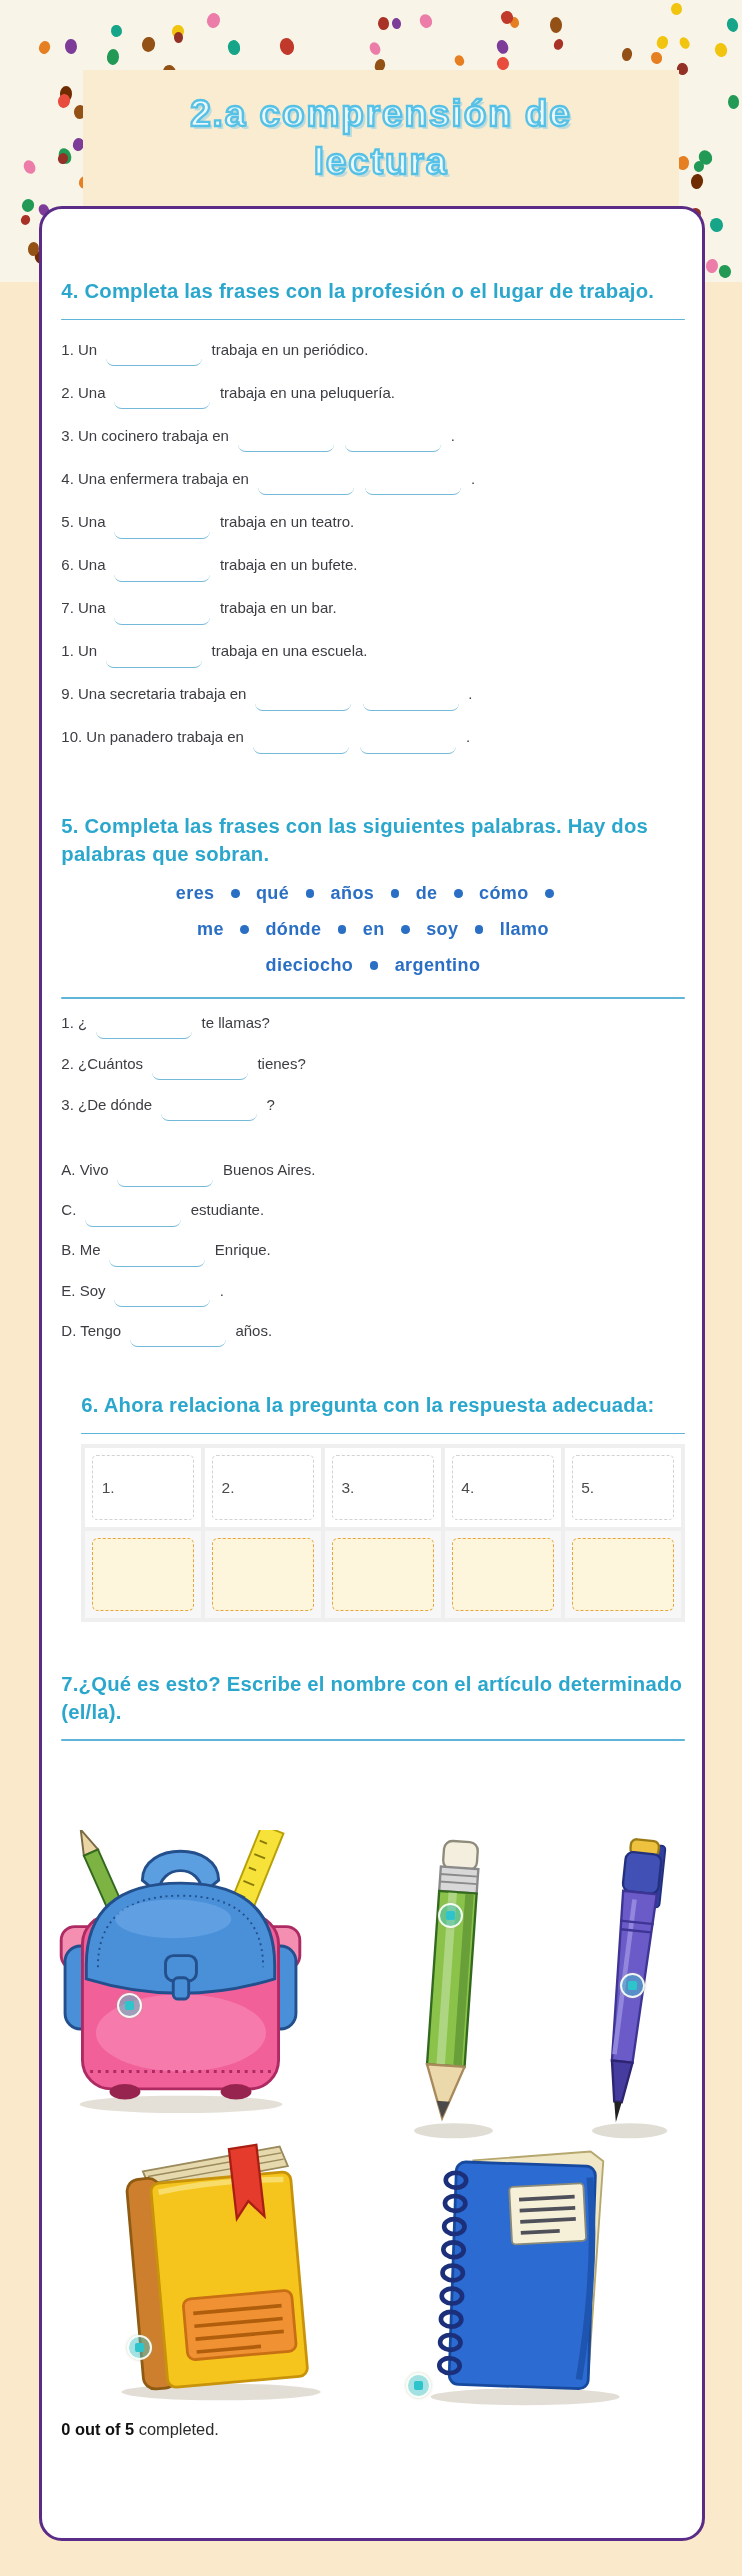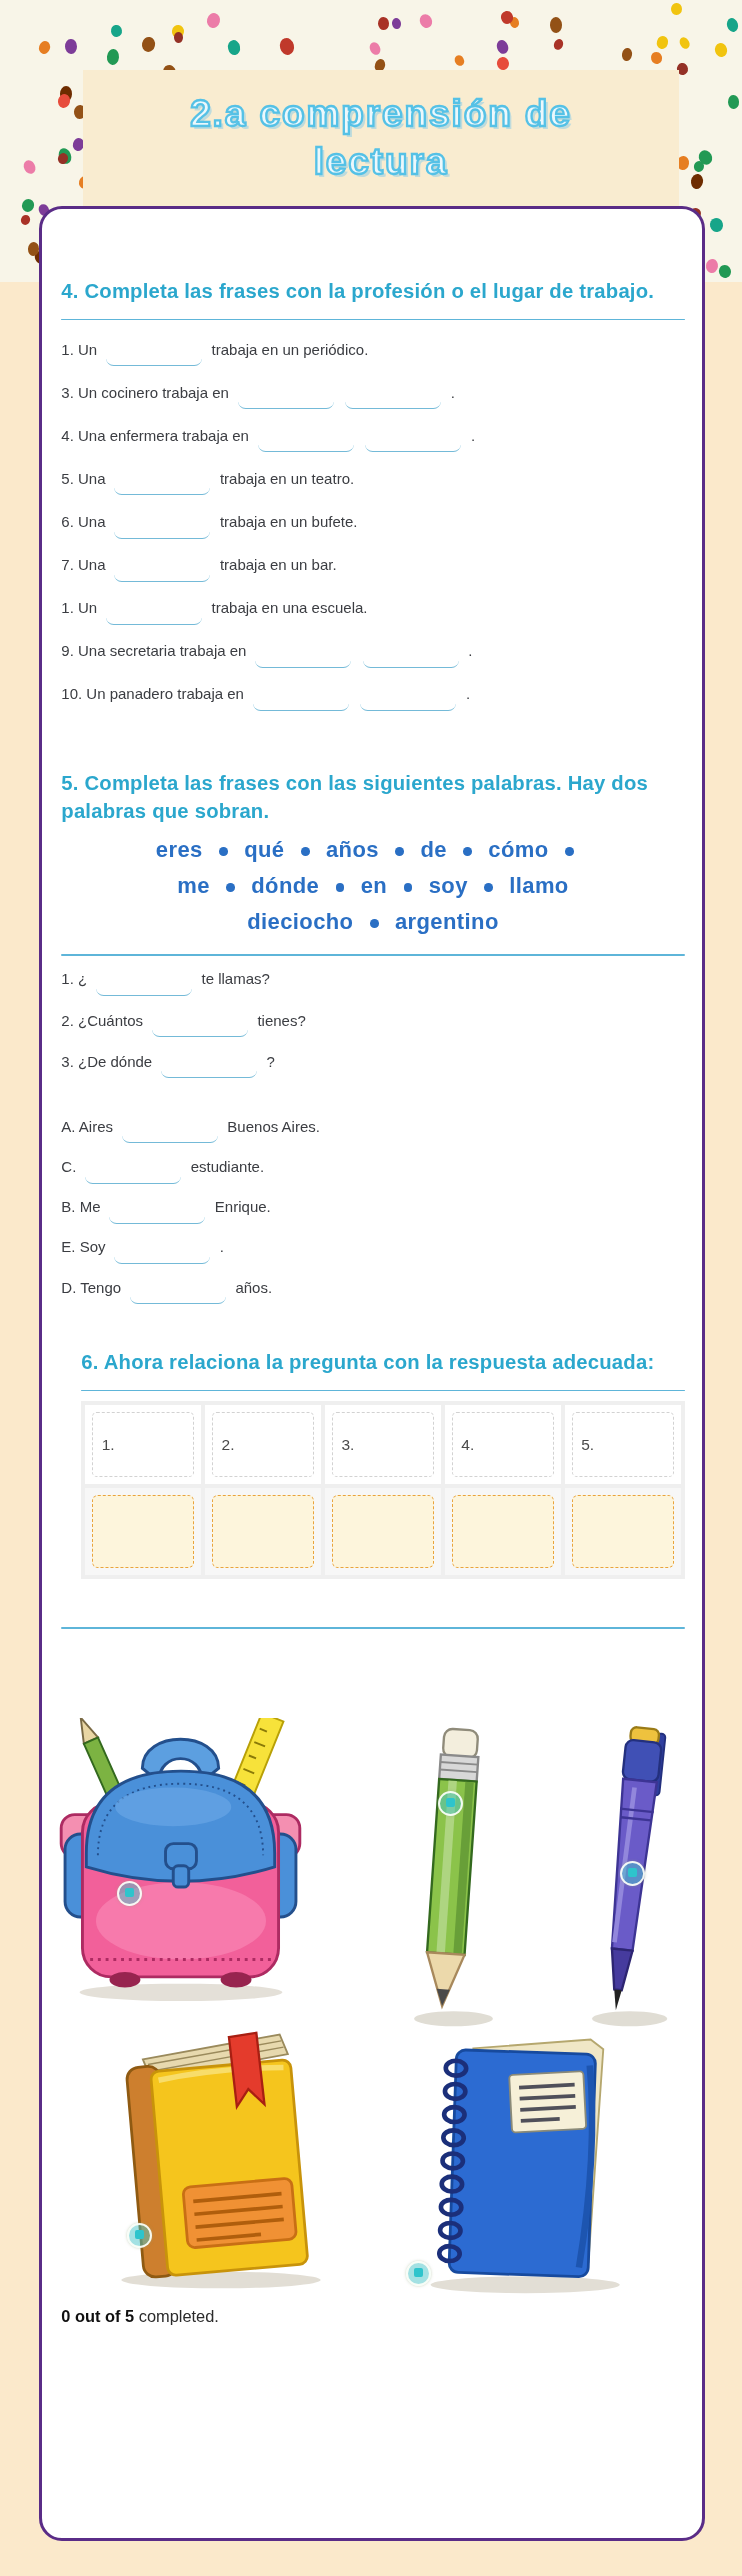--- a/index.html
+++ b/index.html
@@ -22,21 +22,21 @@
   .fb-list{margin-top:15.5px;}
   .fbrow{line-height:27px;margin-bottom:12.6px;font-size:15px;color:#3b3d42;white-space:nowrap;}
   .q-list .fbrow{margin-bottom:10.6px;}
   .a-list .fbrow{margin-bottom:9.7px;}
   .txt{margin-right:6.8px;}
   .blank{border:none;outline:none;background:transparent;width:92px;height:19.3px;margin:0 9.7px 0 1.9px;
          border-bottom:1.9px solid #74bad8;border-radius:0 0 7.7px 7.7px;vertical-align:-4.8px;
          font:14.5px "Liberation Sans",sans-serif;color:#333;}
   
   .wordbank{margin-top:7.7px;text-align:center;}
-  .wb-line{line-height:36px;font-size:22px;font-weight:bold;color:#2a6fc4;letter-spacing:0.4px;}
+  .wb-line{line-height:36px;font-size:18px;font-weight:bold;color:#2a6fc4;letter-spacing:0.4px;}
   .wb-dot{display:inline-block;width:8.7px;height:8.7px;border-radius:50%;background:#2a6fc4;
           margin:0 16.4px;vertical-align:1.9px;}
   .sec5{margin-top:58px;} .sec6{margin-top:44px;padding-left:20px;} .sec7{margin-top:48px;}
   .q-list{margin-top:9.7px;} .a-list{margin-top:35px;}
   
   .match-grid{margin-top:9.7px;background:#efefef;padding:3.9px;display:grid;
               grid-template-columns:repeat(5,1fr);gap:3.9px;}
   .m-cell{background:#ffffff;height:79px;padding:6.8px;box-sizing:border-box;display:flex;}
   .m-cell-drop{background:#f7f7f7;height:87px;padding:6.8px;box-sizing:border-box;display:flex;}
   .src-box{flex:1;border:1.9px dashed #d2d2d2;border-radius:4.8px;background:#fff;
@@ -185,20 +185,21 @@
     </div>
   </div>
 
   <div class="card">
 
     <div class="sec4">
       <div class="sec-heading">4. Completa las frases con la profesión o el lugar de trabajo.</div>
       <div class="divider"></div>
       <div class="fb-list" id="s4-list">
           <div class="fbrow"><span class="txt">1. Un</span><input type="text" class="blank" style=""><span class="txt">trabaja en un periódico.</span></div>
+          <div class="fbrow"><span class="txt">2. Una</span><input type="text" class="blank" style=""><span class="txt">trabaja en una peluquería.</span></div>
           <div class="fbrow"><span class="txt">3. Un cocinero trabaja en</span><input type="text" class="blank" style=""><input type="text" class="blank" style=""><span class="txt">.</span></div>
           <div class="fbrow"><span class="txt">4. Una enfermera trabaja en</span><input type="text" class="blank" style=""><input type="text" class="blank" style=""><span class="txt">.</span></div>
           <div class="fbrow"><span class="txt">5. Una</span><input type="text" class="blank" style=""><span class="txt">trabaja en un teatro.</span></div>
           <div class="fbrow"><span class="txt">6. Una</span><input type="text" class="blank" style=""><span class="txt">trabaja en un bufete.</span></div>
           <div class="fbrow"><span class="txt">7. Una</span><input type="text" class="blank" style=""><span class="txt">trabaja en un bar.</span></div>
           <div class="fbrow"><span class="txt">1. Un</span><input type="text" class="blank" style=""><span class="txt">trabaja en una escuela.</span></div>
           <div class="fbrow"><span class="txt">9. Una secretaria trabaja en</span><input type="text" class="blank" style=""><input type="text" class="blank" style=""><span class="txt">.</span></div>
           <div class="fbrow"><span class="txt">10. Un panadero trabaja en</span><input type="text" class="blank" style=""><input type="text" class="blank" style=""><span class="txt">.</span></div>
         </div>
     </div>
@@ -210,21 +211,21 @@
           <div class="wb-line"><span>me</span><span class="wb-dot"></span><span>dónde</span><span class="wb-dot"></span><span>en</span><span class="wb-dot"></span><span>soy</span><span class="wb-dot"></span><span>llamo</span></div>
           <div class="wb-line"><span>dieciocho</span><span class="wb-dot"></span><span>argentino</span></div>
         </div>
       <div class="divider"></div>
       <div class="fb-list q-list" id="s5-questions">
           <div class="fbrow"><span class="txt">1. ¿</span><input type="text" class="blank" style=""><span class="txt">te llamas?</span></div>
           <div class="fbrow"><span class="txt">2. ¿Cuántos</span><input type="text" class="blank" style=""><span class="txt">tienes?</span></div>
           <div class="fbrow"><span class="txt">3. ¿De dónde</span><input type="text" class="blank" style=""><span class="txt">?</span></div>
         </div>
       <div class="fb-list a-list" id="s5-answers">
-          <div class="fbrow"><span class="txt">A. Aires</span><input type="text" class="blank" style=""><span class="txt">Buenos Aires.</span></div>
+          <div class="fbrow"><span class="txt">A. Vivo</span><input type="text" class="blank" style=""><span class="txt">Buenos Aires.</span></div>
           <div class="fbrow"><span class="txt">C.</span><input type="text" class="blank" style=""><span class="txt">estudiante.</span></div>
           <div class="fbrow"><span class="txt">B. Me</span><input type="text" class="blank" style=""><span class="txt">Enrique.</span></div>
           <div class="fbrow"><span class="txt">E. Soy</span><input type="text" class="blank" style=""><span class="txt">.</span></div>
           <div class="fbrow"><span class="txt">D. Tengo</span><input type="text" class="blank" style=""><span class="txt">años.</span></div>
         </div>
     </div>
 
     <div class="sec6">
       <div class="sec-heading">6. Ahora relaciona la pregunta con la respuesta adecuada:</div>
       <div class="divider"></div>
@@ -268,20 +269,21 @@
           <div class="m-cell-drop">
             <div class="drop-box"></div>
           </div>
           <div class="m-cell-drop">
             <div class="drop-box"></div>
           </div>
         </div>
     </div>
 
     <div class="sec7">
+      <div class="sec-heading">7.¿Qué es esto? Escribe el nombre con el artículo determinado (el/la).</div>
       <div class="divider"></div>
 
       <div class="images-block">
 
         <div class="fig" style="left:-3.9px;top:0;width:247px;height:285px;">
           <svg viewBox="0 0 255 295" width="247" height="285">
             <ellipse cx="128" cy="284" rx="105" ry="9" fill="#e4e0d8"></ellipse>
             <g transform="rotate(-24 60 80)">
               <polygon points="57,3 63,3 60,-10" fill="#4a4a4a"></polygon>
               <polygon points="52,18 68,18 60,-8" fill="#e9d6a4" stroke="#7a6a45" stroke-width="2"></polygon>

